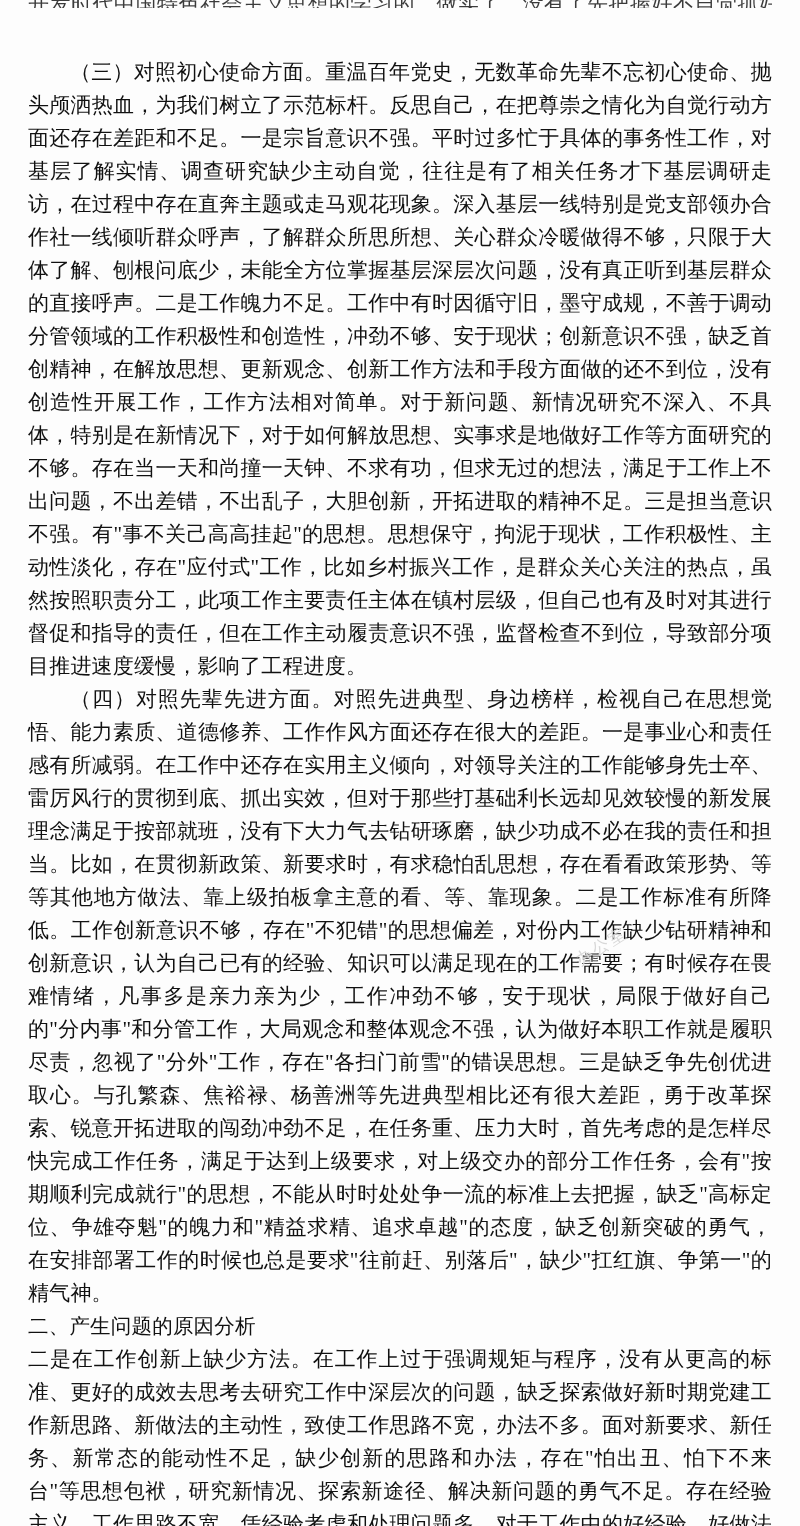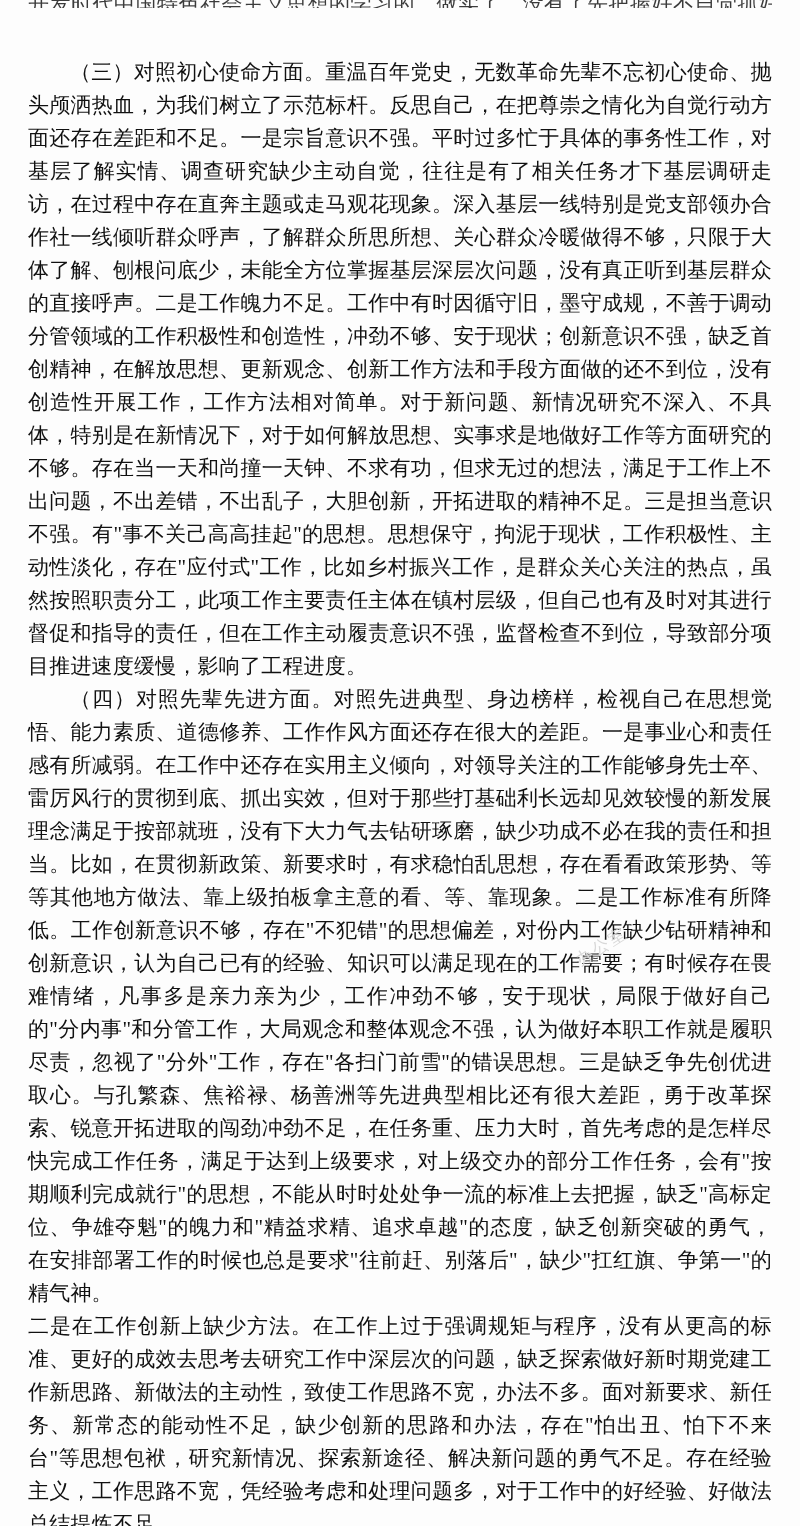--- a/index.html
+++ b/index.html
@@ -83,20 +83,21 @@
   <div class="doc-body">
 
     <div class="clipped-line">开发时代中国特色社会主义思想的学习的，做实了，没有了先把握好不自觉抓好开、自我教育、自我约束、自我监督和自我完善这根弦绷得不紧。</div>
 
     <div class="gap"></div>
 
     <p class="para indent first-visible">（三）对照初心使命方面。重温百年党史，无数革命先辈不忘初心使命、抛头颅洒热血，为我们树立了示范标杆。反思自己，在把尊崇之情化为自觉行动方面还存在差距和不足。一是宗旨意识不强。平时过多忙于具体的事务性工作，对基层了解实情、调查研究缺少主动自觉，往往是有了相关任务才下基层调研走访，在过程中存在直奔主题或走马观花现象。深入基层一线特别是党支部领办合作社一线倾听群众呼声，了解群众所思所想、关心群众冷暖做得不够，只限于大体了解、刨根问底少，未能全方位掌握基层深层次问题，没有真正听到基层群众的直接呼声。二是工作魄力不足。工作中有时因循守旧，墨守成规，不善于调动分管领域的工作积极性和创造性，冲劲不够、安于现状；创新意识不强，缺乏首创精神，在解放思想、更新观念、创新工作方法和手段方面做的还不到位，没有创造性开展工作，工作方法相对简单。对于新问题、新情况研究不深入、不具体，特别是在新情况下，对于如何解放思想、实事求是地做好工作等方面研究的不够。存在当一天和尚撞一天钟、不求有功，但求无过的想法，满足于工作上不出问题，不出差错，不出乱子，大胆创新，开拓进取的精神不足。三是担当意识不强。有"事不关己高高挂起"的思想。思想保守，拘泥于现状，工作积极性、主动性淡化，存在"应付式"工作，比如乡村振兴工作，是群众关心关注的热点，虽然按照职责分工，此项工作主要责任主体在镇村层级，但自己也有及时对其进行督促和指导的责任，但在工作主动履责意识不强，监督检查不到位，导致部分项目推进速度缓慢，影响了工程进度。</p>
 
     <p class="para indent">（四）对照先辈先进方面。对照先进典型、身边榜样，检视自己在思想觉悟、能力素质、道德修养、工作作风方面还存在很大的差距。一是事业心和责任感有所减弱。在工作中还存在实用主义倾向，对领导关注的工作能够身先士卒、雷厉风行的贯彻到底、抓出实效，但对于那些打基础利长远却见效较慢的新发展理念满足于按部就班，没有下大力气去钻研琢磨，缺少功成不必在我的责任和担当。比如，在贯彻新政策、新要求时，有求稳怕乱思想，存在看看政策形势、等等其他地方做法、靠上级拍板拿主意的看、等、靠现象。二是工作标准有所降低。工作创新意识不够，存在"不犯错"的思想偏差，对份内工作缺少钻研精神和创新意识，认为自己已有的经验、知识可以满足现在的工作需要；有时候存在畏难情绪，凡事多是亲力亲为少，工作冲劲不够，安于现状，局限于做好自己的"分内事"和分管工作，大局观念和整体观念不强，认为做好本职工作就是履职尽责，忽视了"分外"工作，存在"各扫门前雪"的错误思想。三是缺乏争先创优进取心。与孔繁森、焦裕禄、杨善洲等先进典型相比还有很大差距，勇于改革探索、锐意开拓进取的闯劲冲劲不足，在任务重、压力大时，首先考虑的是怎样尽快完成工作任务，满足于达到上级要求，对上级交办的部分工作任务，会有"按期顺利完成就行"的思想，不能从时时处处争一流的标准上去把握，缺乏"高标定位、争雄夺魁"的魄力和"精益求精、追求卓越"的态度，缺乏创新突破的勇气，在安排部署工作的时候也总是要求"往前赶、别落后"，缺少"扛红旗、争第一"的精气神。</p>
 
+    <p class="section-head">二、产生问题的原因分析</p>
 
 
     <p class="para">二是在工作创新上缺少方法。在工作上过于强调规矩与程序，没有从更高的标准、更好的成效去思考去研究工作中深层次的问题，缺乏探索做好新时期党建工作新思路、新做法的主动性，致使工作思路不宽，办法不多。面对新要求、新任务、新常态的能动性不足，缺少创新的思路和办法，存在"怕出丑、怕下不来台"等思想包袱，研究新情况、探索新途径、解决新问题的勇气不足。存在经验主义，工作思路不宽，凭经验考虑和处理问题多，对于工作中的好经验、好做法总结提炼不足。</p>
 
   </div>
 
   <div class="watermark">办公室</div>
 
 </div>
 

